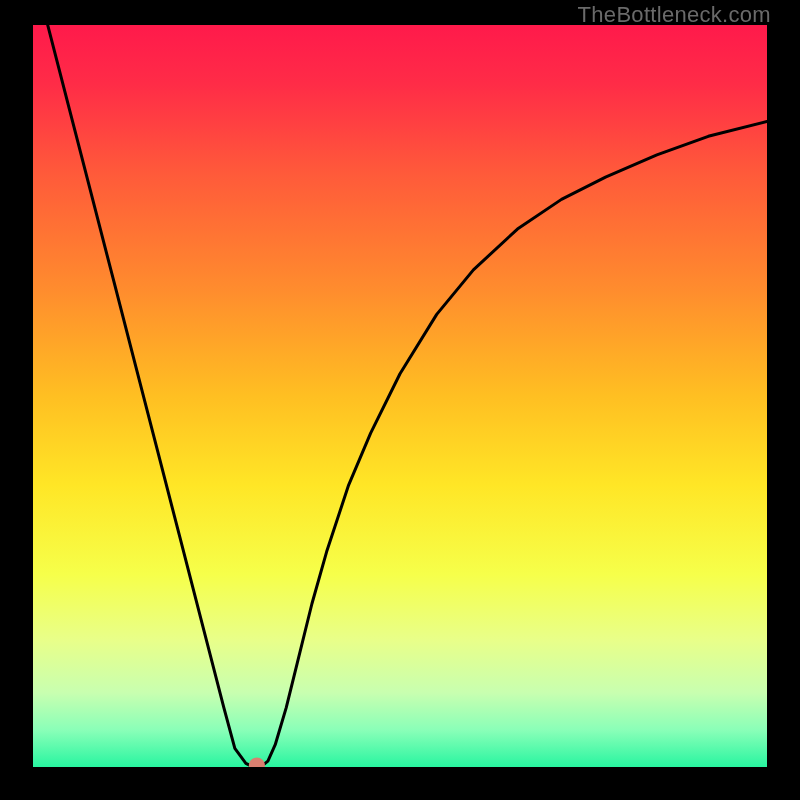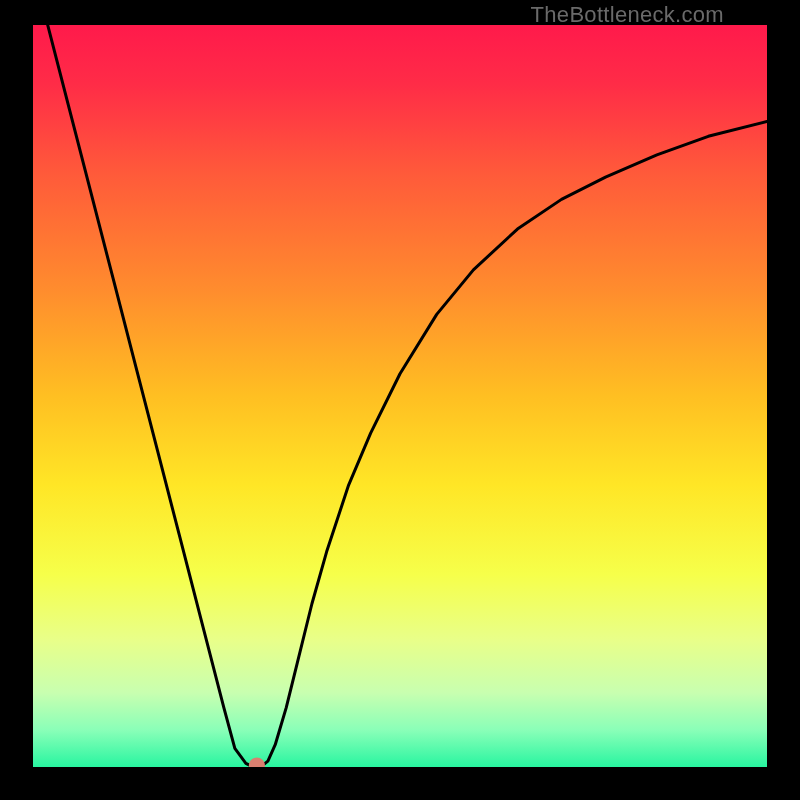--- a/index.html
+++ b/index.html
@@ -9,20 +9,21 @@
     height: 800px;
     background: #000;
     font-family: Arial, Helvetica, sans-serif;
     overflow: hidden;
   }
   .frame {
     position: relative;
     width: 732px;
     height: 800px;
     background: #000;
+    padding-left: 47px;
   }
   .watermark {
     position: absolute;
     top: 2px;
     right: 8px;
     color: #6a6a6a;
     font-size: 22px;
     font-weight: 500;
     letter-spacing: 0.3px;
     z-index: 50;

